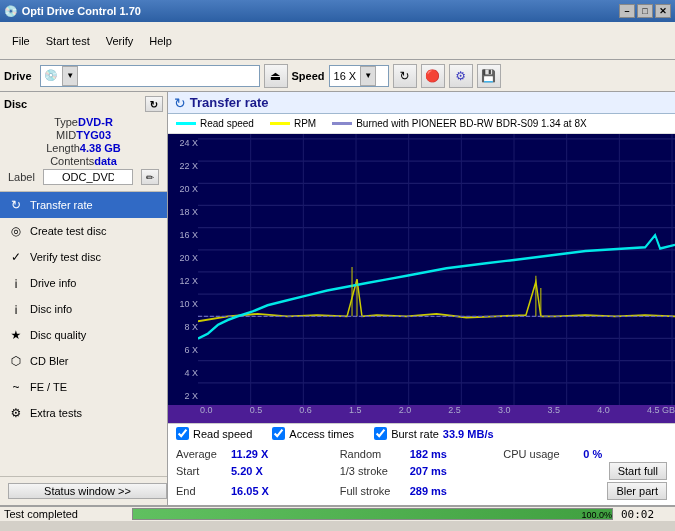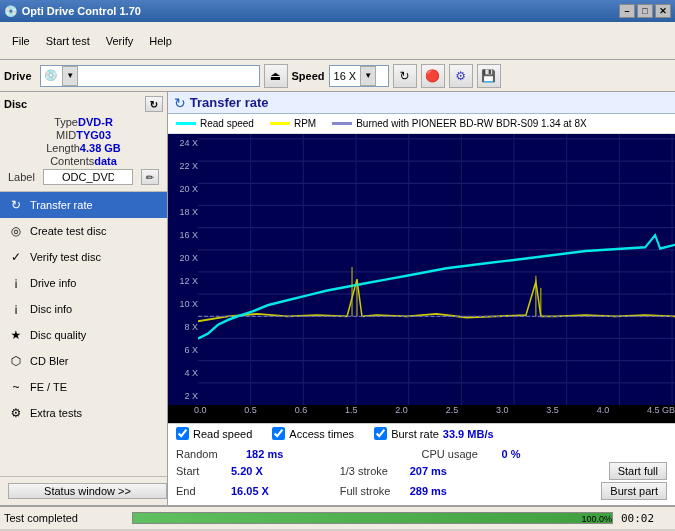--- a/index.html
+++ b/index.html
@@ -245,21 +245,21 @@
       background: linear-gradient(to bottom, #f5f5f5, #ddd);
       border: 1px solid #aaa;
       padding: 2px 8px;
       cursor: pointer;
       font-size: 11px;
       white-space: nowrap;
     }
     
     
     .status-bar {
-      height: 24px;
+      height: 16px;
       background: #f0ece4;
       border-top: 2px solid #a0a0a0;
       display: flex;
       align-items: center;
       padding: 0 4px;
       gap: 8px;
     }
     .status-text { font-size: 11px; width: 120px; }
     .progress-container {
       flex: 1;
@@ -482,21 +482,21 @@
             <polyline points="0,166 10,162 20,155 30,151 40,148 55,144 70,139 90,135 110,131 130,127 150,124 170,121 190,118 210,115 230,112 250,109 270,107 290,105 310,103 330,101 350,99 370,97 390,95 410,94 430,93 450,92 460,82 465,93 480,90" fill="none" stroke="#00e8e8" stroke-width="2"></polyline>
 
             <line x1="155" y1="148" x2="155" y2="108" stroke="#cccc00" stroke-width="1"></line>
             <line x1="160" y1="148" x2="160" y2="118" stroke="#cccc00" stroke-width="1"></line>
             <line x1="340" y1="148" x2="340" y2="115" stroke="#cccc00" stroke-width="1"></line>
             <line x1="345" y1="148" x2="345" y2="125" stroke="#cccc00" stroke-width="1"></line>
           </svg>
         </div>
       </div>
 
-      <div style="background:#000000; height:18px; display:flex; padding-left:24px;">
+      <div style="background:#4c1d95; height:18px; display:flex; padding-left:30px;">
         <div style="flex:1; display:flex; justify-content:space-between; padding:0 0 0 2px;">
           <span style="font-size:9px;color:#aaaacc;">0.0</span>
           <span style="font-size:9px;color:#aaaacc;">0.5</span>
           <span style="font-size:9px;color:#aaaacc;">0.6</span>
           <span style="font-size:9px;color:#aaaacc;">1.5</span>
           <span style="font-size:9px;color:#aaaacc;">2.0</span>
           <span style="font-size:9px;color:#aaaacc;">2.5</span>
           <span style="font-size:9px;color:#aaaacc;">3.0</span>
           <span style="font-size:9px;color:#aaaacc;">3.5</span>
           <span style="font-size:9px;color:#aaaacc;">4.0</span>
@@ -518,20 +518,24 @@
         <input type="checkbox" checked="" style="">
         <span>Burst rate</span>
         <span class="burst-rate-val">33.9 MB/s</span>
       </div>
     </div>
 
     <div class="stats-area">
 
       <div class="stats-row">
         <div class="stat-group">
+          <span class="stat-label">Average</span>
+          <span class="stat-value">11.29 X</span>
+        </div>
+        <div class="stat-group">
           <span class="stat-label2">Random</span>
           <span class="stat-value2">182 ms</span>
         </div>
         <div class="stat-group">
           <span class="stat-label3">CPU usage</span>
           <span class="stat-value3">0 %</span>
         </div>
       </div>
 
       <div class="stats-row">
@@ -551,21 +555,21 @@
       <div class="stats-row">
         <div class="stat-group">
           <span class="stat-label">End</span>
           <span class="stat-value">16.05 X</span>
         </div>
         <div class="stat-group">
           <span class="stat-label2">Full stroke</span>
           <span class="stat-value2">289 ms</span>
         </div>
         <div style="flex:1; display:flex; justify-content:flex-end;">
-          <button class="start-btn">Burst part</button>
+          <button class="start-btn">Bler part</button>
         </div>
       </div>
     </div>
   </div>
 </div>
 
 <div class="status-bar">
   <span class="status-text">Test completed</span>
   <div class="progress-container">
     <div class="progress-bar" style="width: 100%;"></div>

